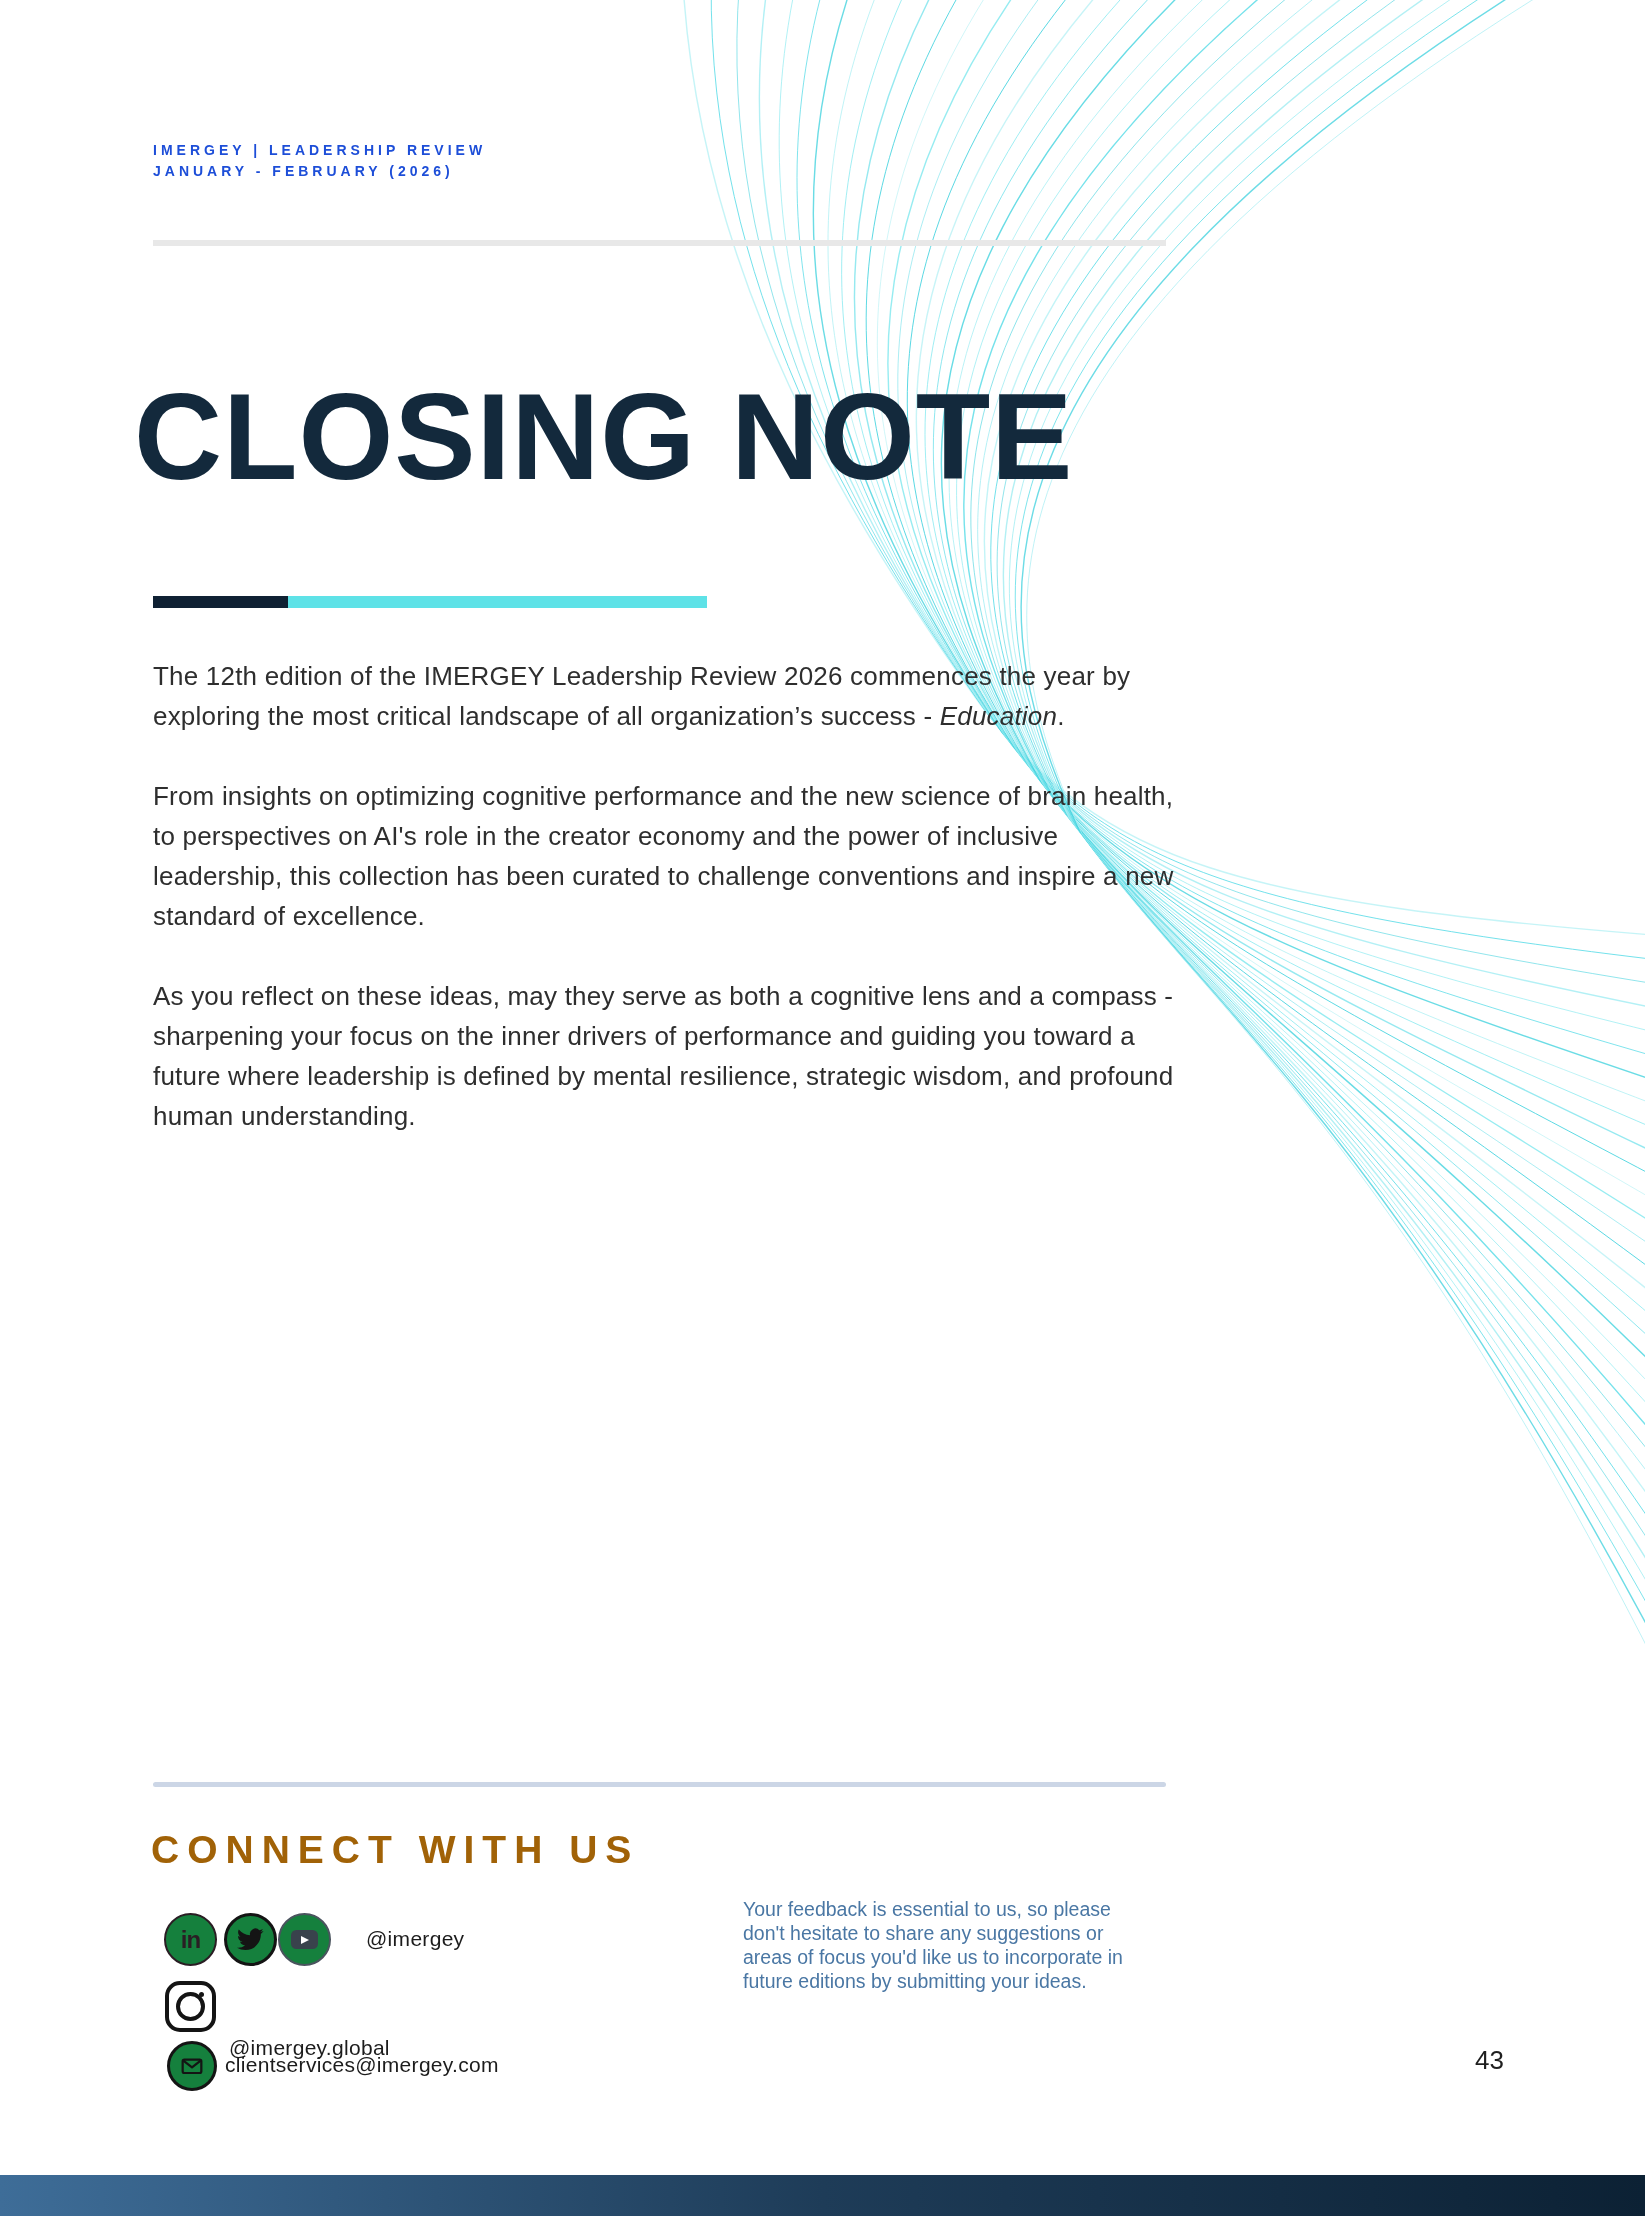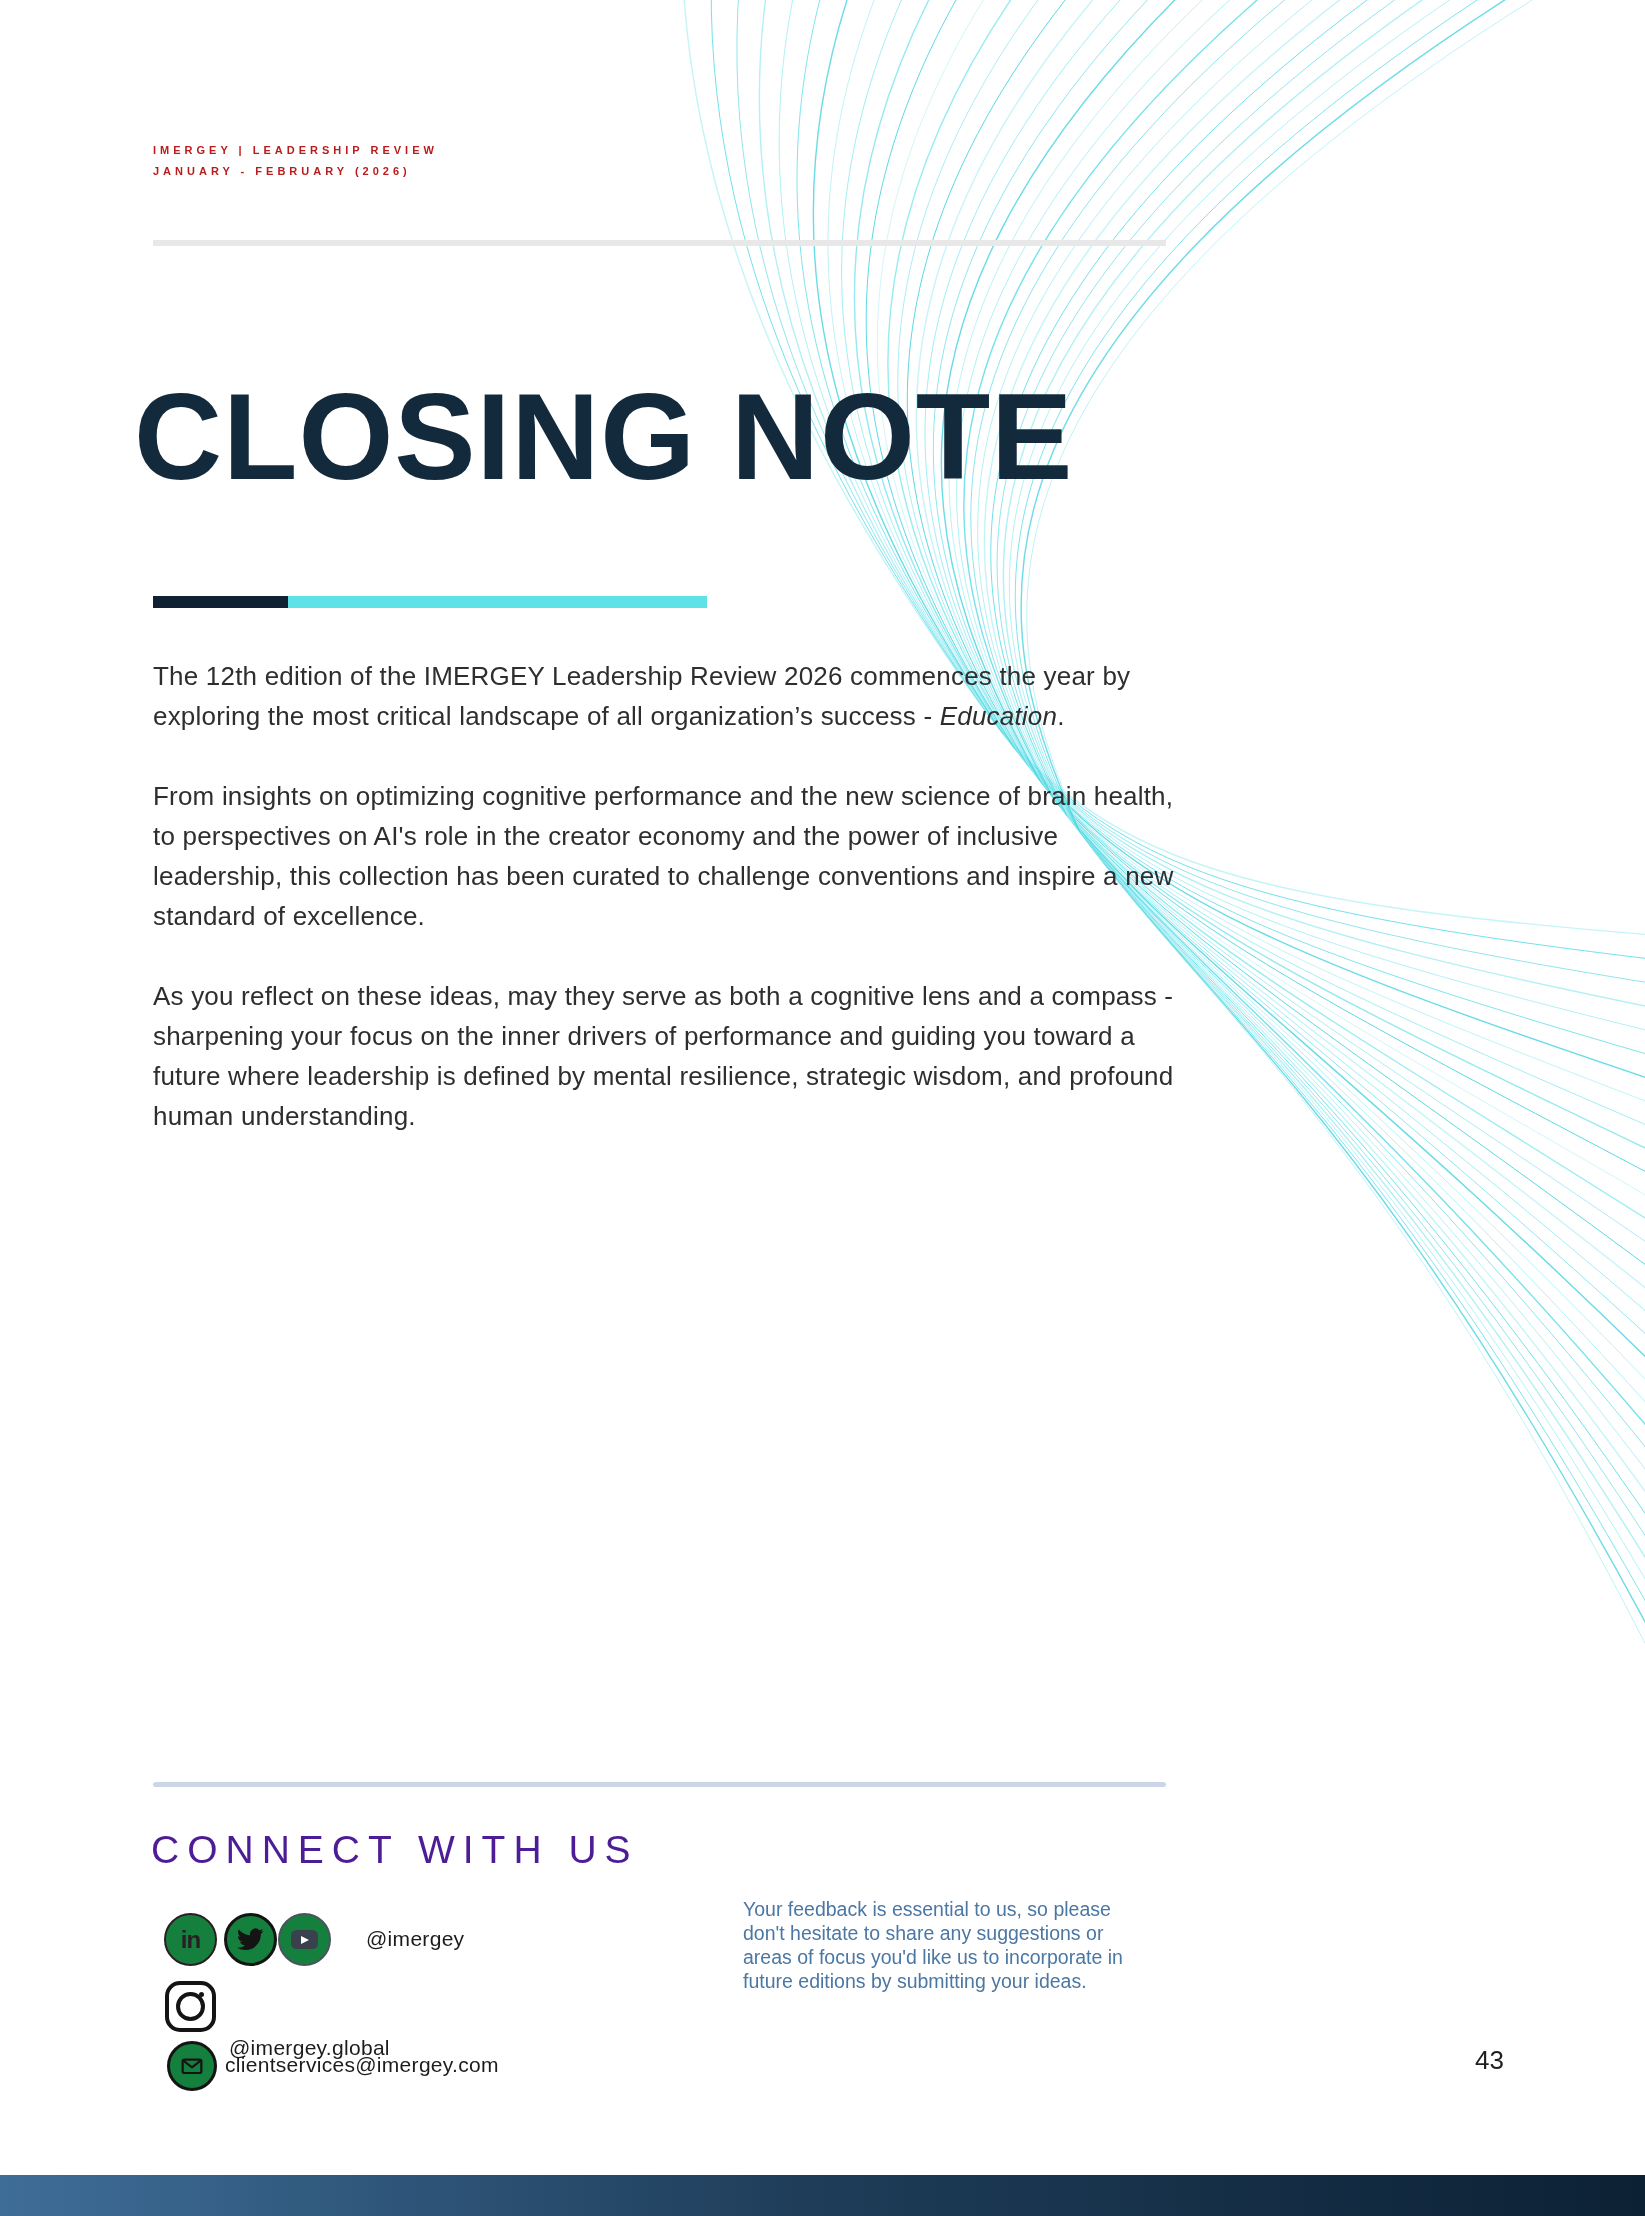--- a/index.html
+++ b/index.html
@@ -9,21 +9,21 @@
     background:#ffffff;
     overflow:hidden;
     font-family:"Liberation Sans", sans-serif;
   }
   .wave{
     position:absolute;left:0;top:0;width:1646px;height:2217px;
     pointer-events:none;
   }
   .header{
     position:absolute;left:153px;top:140px;
-    color:#b91c1c;font-weight:700;font-size:11px;line-height:21px;
+    color:#1d4ed8;font-weight:700;font-size:14px;line-height:21px;
     letter-spacing:4px;
   }
   .top-divider{
     position:absolute;left:153px;top:240px;width:1013px;height:6.2px;
     background:#e8e8e8;
   }
   .title{
     position:absolute;left:134px;top:376px;margin:0;
     font-size:122px;line-height:122px;font-weight:700;
     letter-spacing:0.9px;color:#13293c;white-space:nowrap;
@@ -38,21 +38,21 @@
     position:absolute;left:153px;top:656px;width:1024px;
     font-size:26px;line-height:40px;color:#2e2e2e;letter-spacing:0.2px;
   }
   .body-copy p{margin:0 0 40px 0;}
   .bottom-divider{
     position:absolute;left:153px;top:1782px;width:1013px;height:5.3px;
     background:#ccd6e6;border-radius:2.7px;
   }
   .connect-heading{
     position:absolute;left:151px;top:1828px;margin:0;
-    font-size:39px;font-weight:400;letter-spacing:8px;color:#4c1d95;
+    font-size:39px;font-weight:700;letter-spacing:8px;color:#a16207;
     white-space:nowrap;
     text-align:center;
   }
   .feedback{
     position:absolute;left:743px;top:1897px;width:388px;
     font-size:19.5px;line-height:24px;color:#4a77a4;
   }
   .icon-circle{
     position:absolute;box-sizing:border-box;background:#15803d;
     border-radius:50%;display:flex;align-items:center;justify-content:center;

